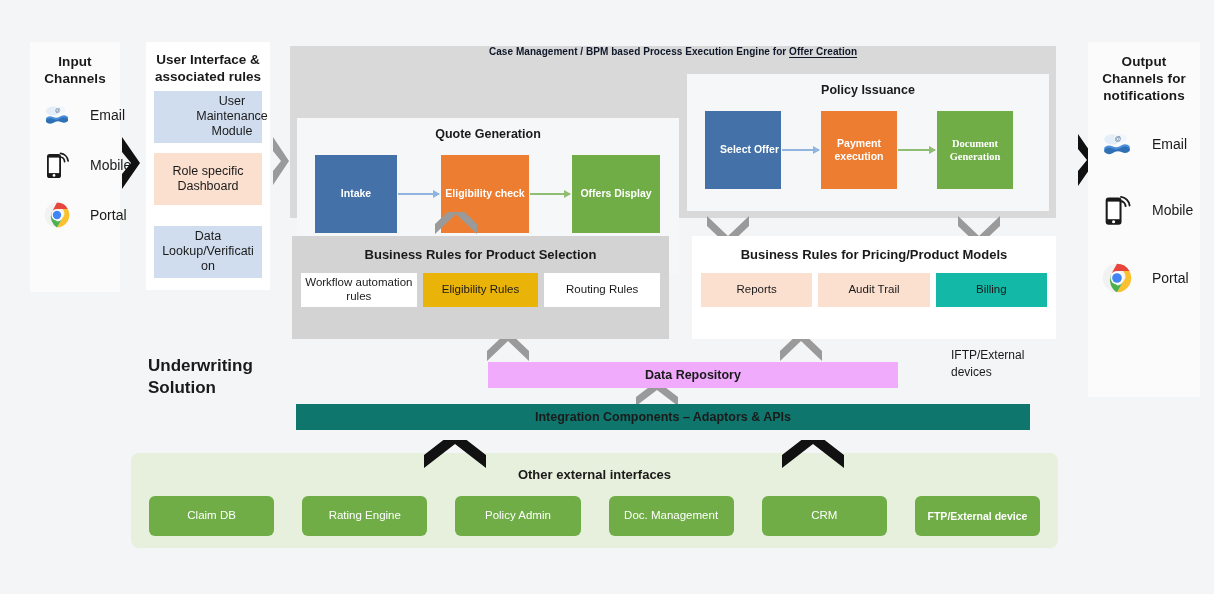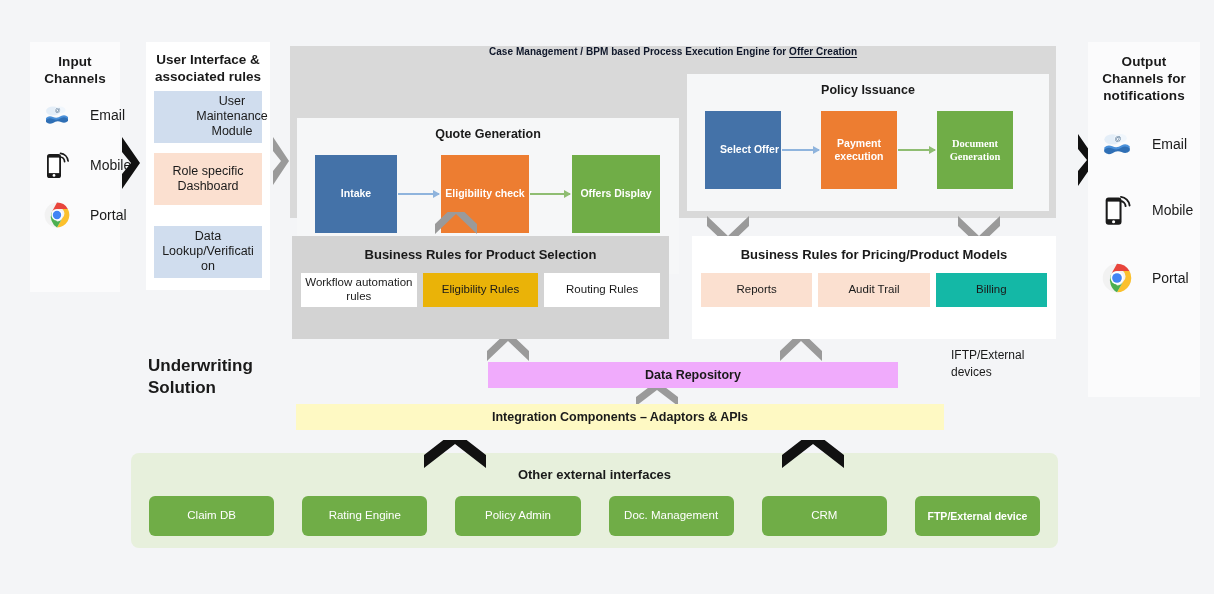--- a/index.html
+++ b/index.html
@@ -272,21 +272,21 @@
   </svg>
 
   <div class="bar" style="left:452px; top:362px; width:410px; height:26px; background:#f0abfc;margin-left:36px;">
     <span>Data Repository</span>
   </div>
 
   <svg class="blkchev" style="left:636px; top:388px;" width="42" height="20" viewBox="0 0 42 20">
     <path d="M0 18 L21 2 L42 18 L42 9 L21 -7 L0 9 Z" fill="#9a9a9a"></path>
   </svg>
 
-  <div class="bar" style="left:296px; top:404px; width:648px; height:26px; background:#fef9c3;">
+  <div class="bar" style="left:296px; top:404px; width:734px; height:26px; background:#0f766e;">
     <span>Integration Components – Adaptors &amp; APIs</span>
   </div>
 
   <svg class="blkchev" style="left:424px; top:440px; z-index:5;" width="62" height="30" viewBox="0 0 62 30">
     <path d="M0 28 L31 4 L62 28 L62 15 L31 -9 L0 15 Z" fill="#111111"></path>
   </svg>
   <svg class="blkchev" style="left:782px; top:440px; z-index:5;" width="62" height="30" viewBox="0 0 62 30">
     <path d="M0 28 L31 4 L62 28 L62 15 L31 -9 L0 15 Z" fill="#111111"></path>
   </svg>
 

